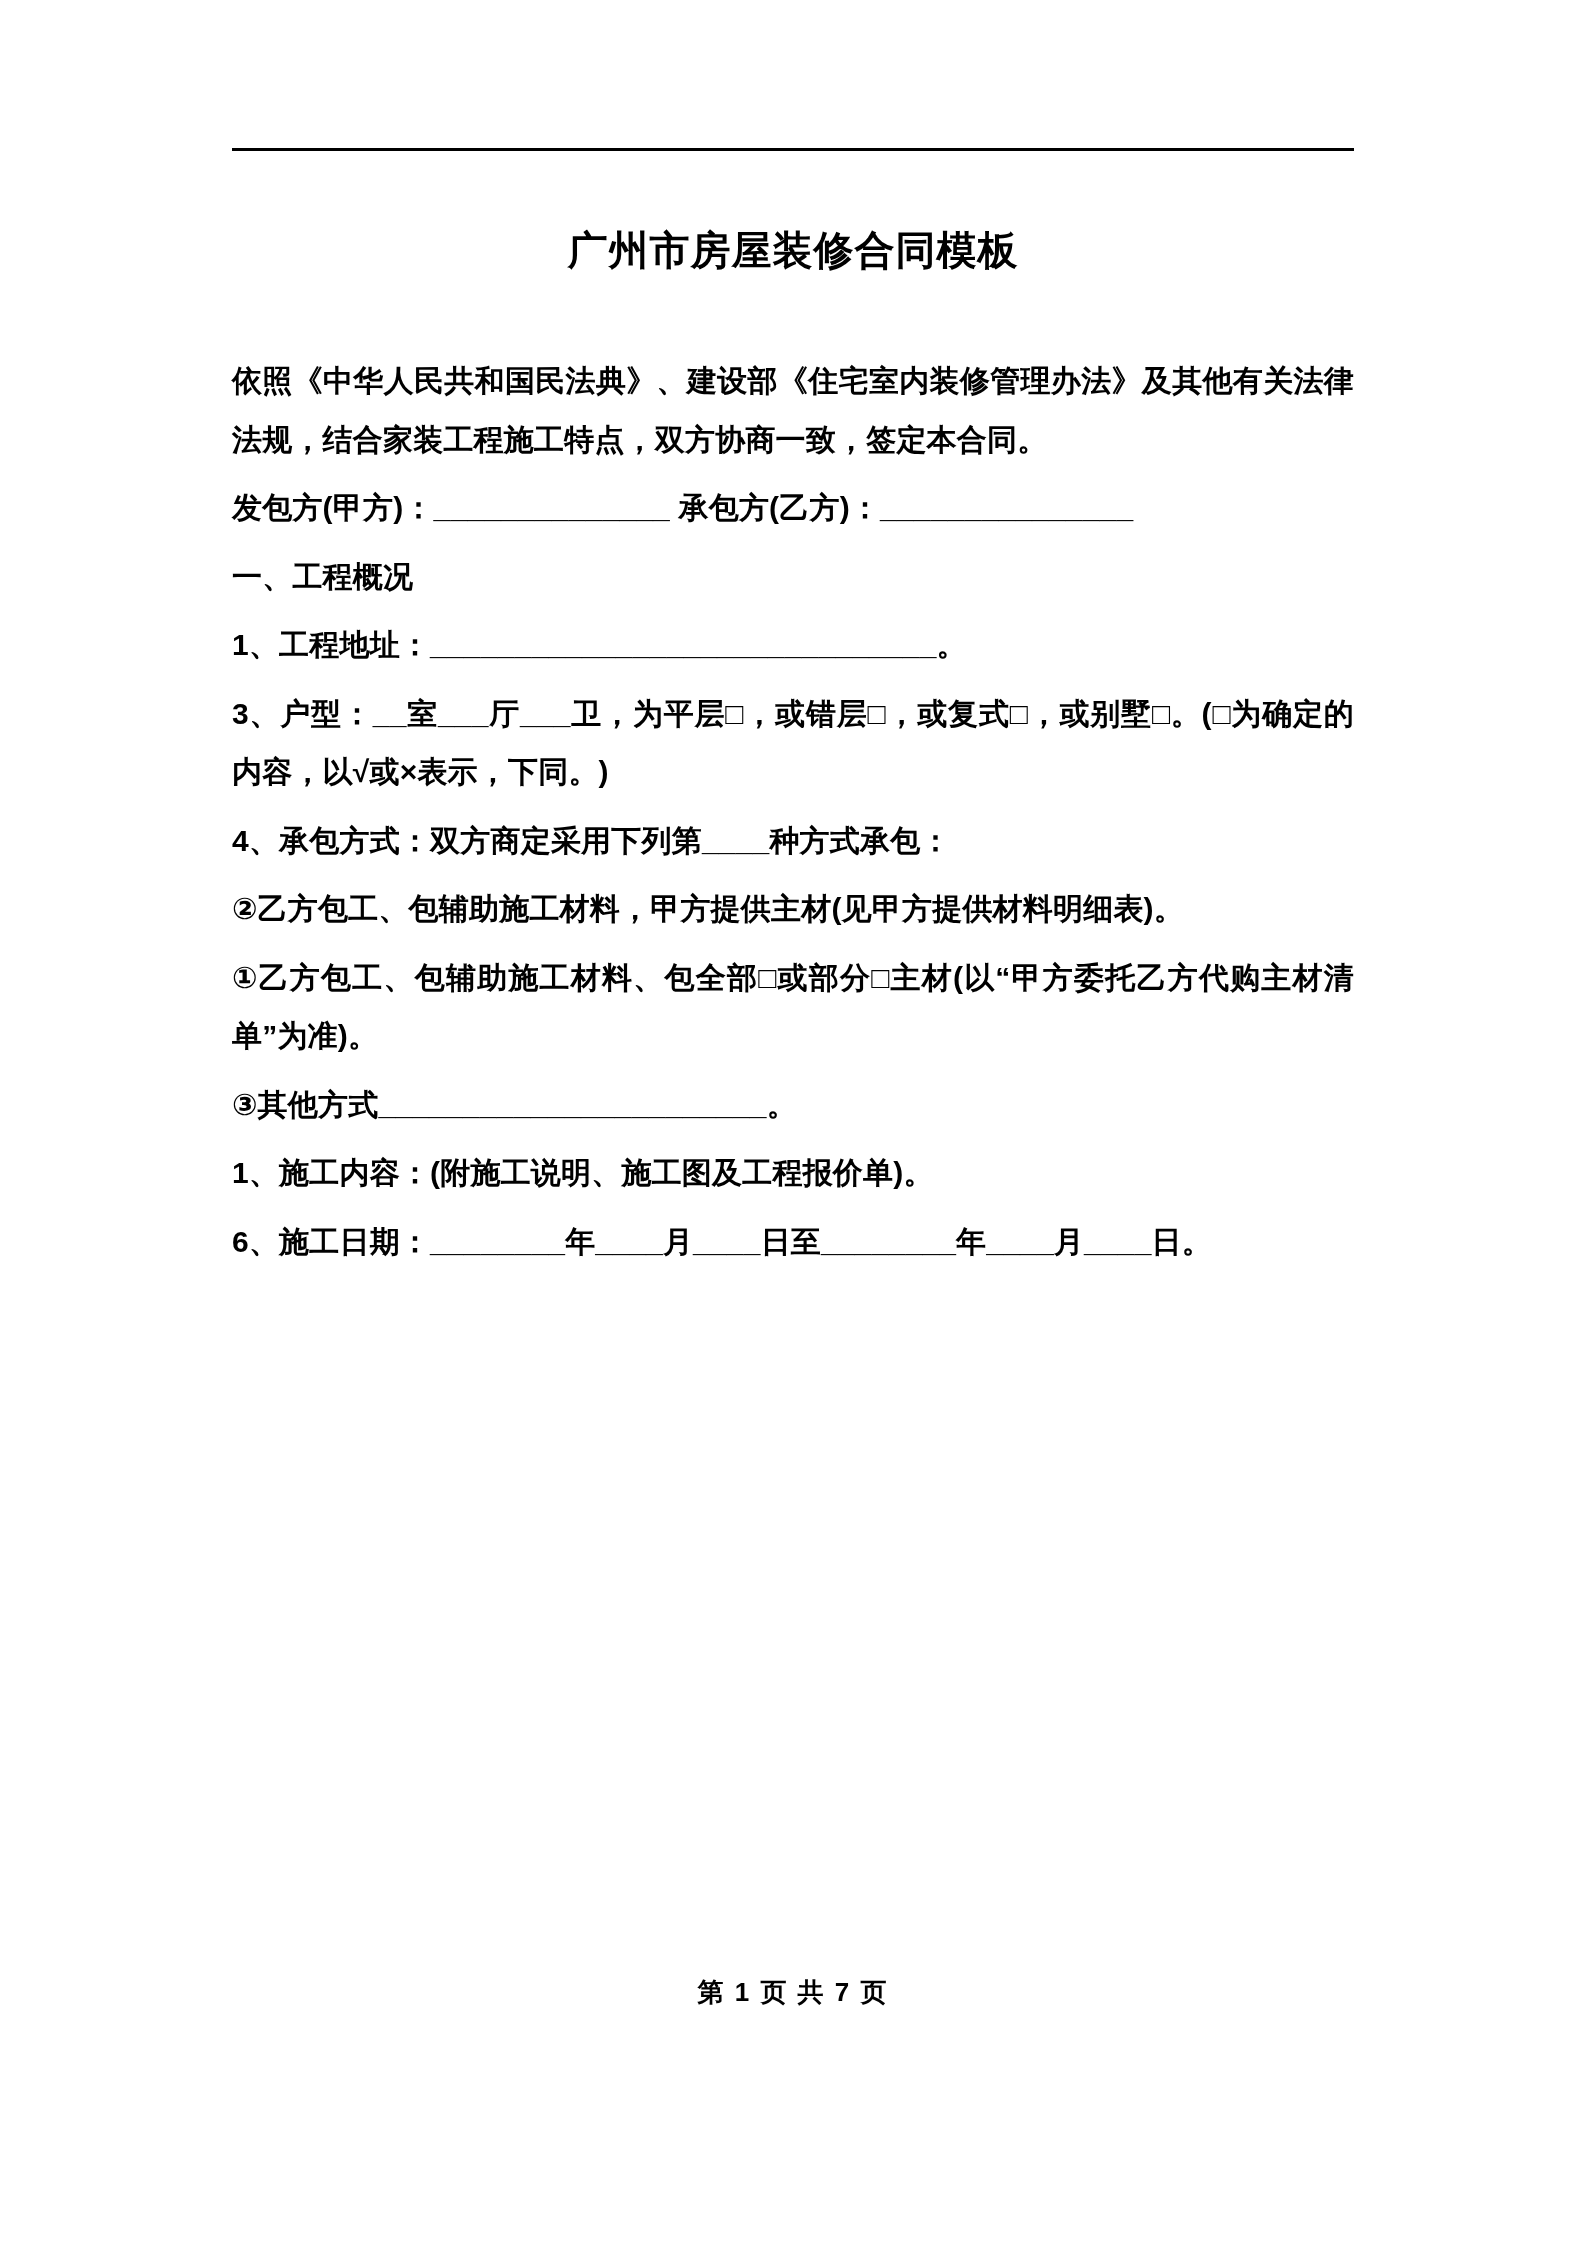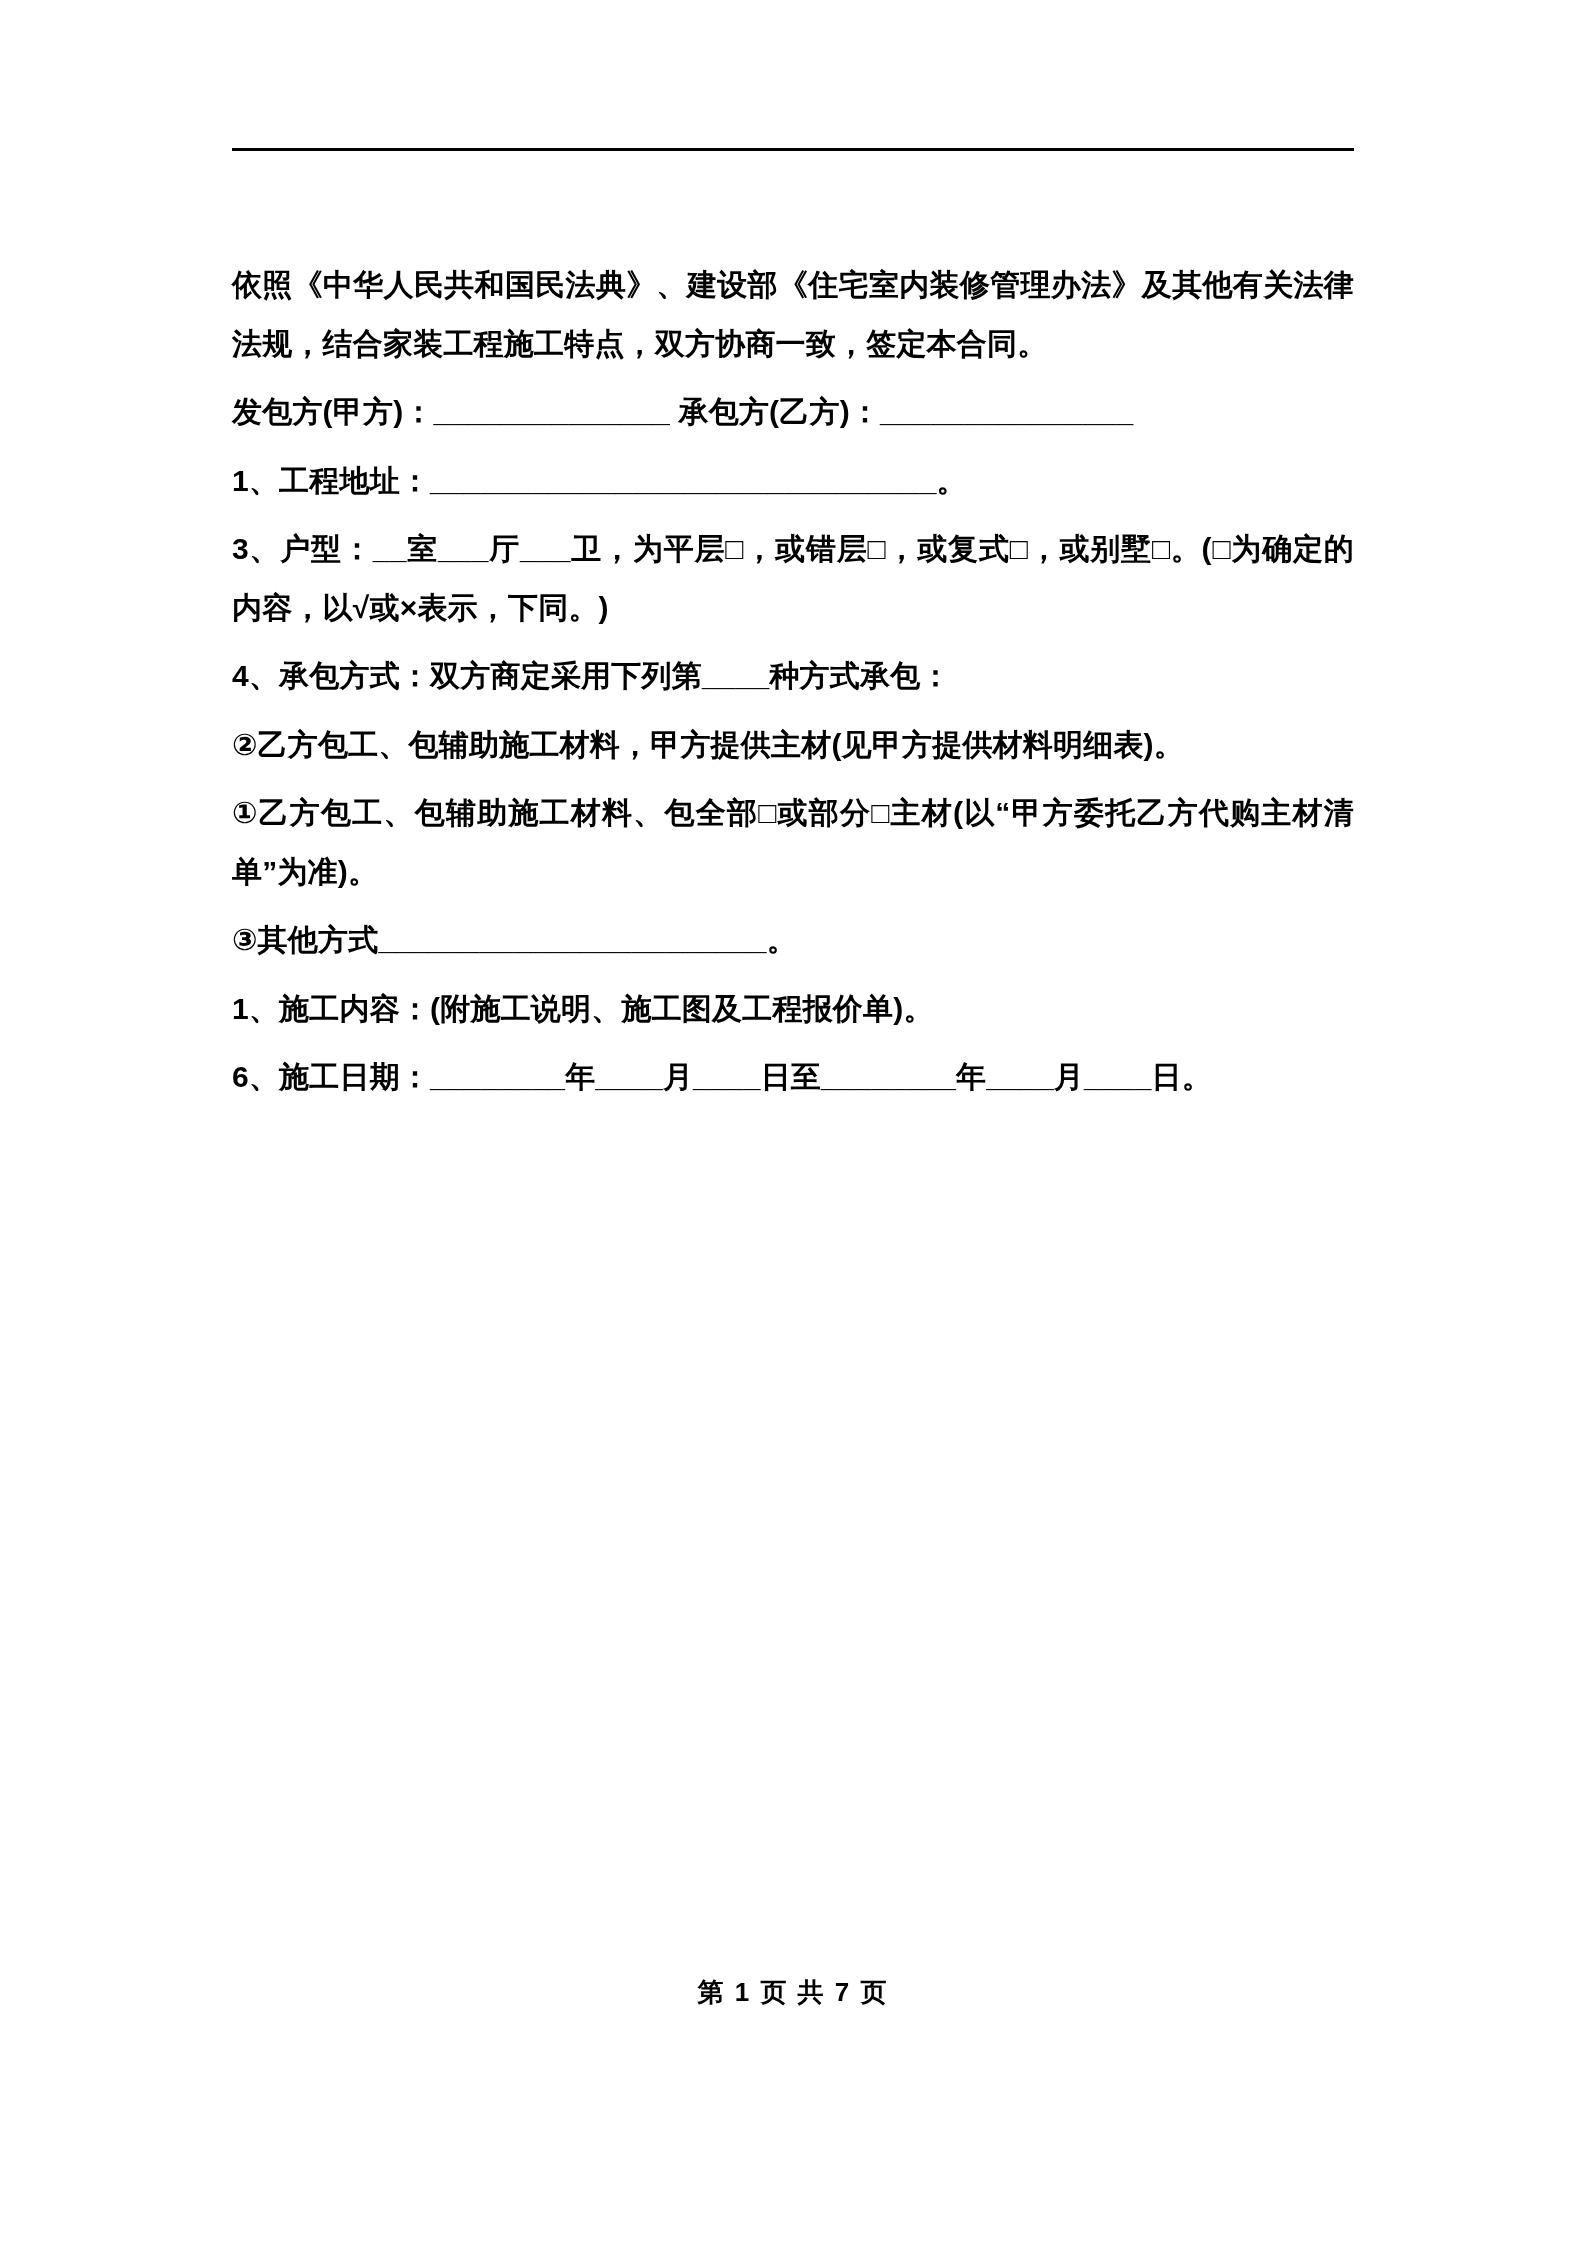--- a/index.html
+++ b/index.html
@@ -68,24 +68,26 @@
 </style>
 </head>
 <body>
 
 <div class="page">
 
   <div class="top-rule"></div>
 
   <div class="content">
 
+    <h1 class="doc-title">广州市房屋装修合同模板</h1>
 
     <div class="body-text">
       <p class="para">依照《中华人民共和国民法典》、建设部《住宅室内装修管理办法》及其他有关法律法规，结合家装工程施工特点，双方协商一致，签定本合同。</p>
       <p class="para">发包方(甲方)：______________ 承包方(乙方)：_______________</p>
+      <p class="para">一、工程概况</p>
       <p class="para">1、工程地址：______________________________。</p>
       <p class="para">3、户型：__室___厅___卫，为平层□，或错层□，或复式□，或别墅□。(□为确定的内容，以√或×表示，下同。)</p>
       <p class="para">4、承包方式：双方商定采用下列第____种方式承包：</p>
       <p class="para">②乙方包工、包辅助施工材料，甲方提供主材(见甲方提供材料明细表)。</p>
       <p class="para">①乙方包工、包辅助施工材料、包全部□或部分□主材(以“甲方委托乙方代购主材清单”为准)。</p>
       <p class="para">③其他方式_______________________。</p>
       <p class="para">1、施工内容：(附施工说明、施工图及工程报价单)。</p>
       <p class="para">6、施工日期：________年____月____日至________年____月____日。</p>
     </div>
 

